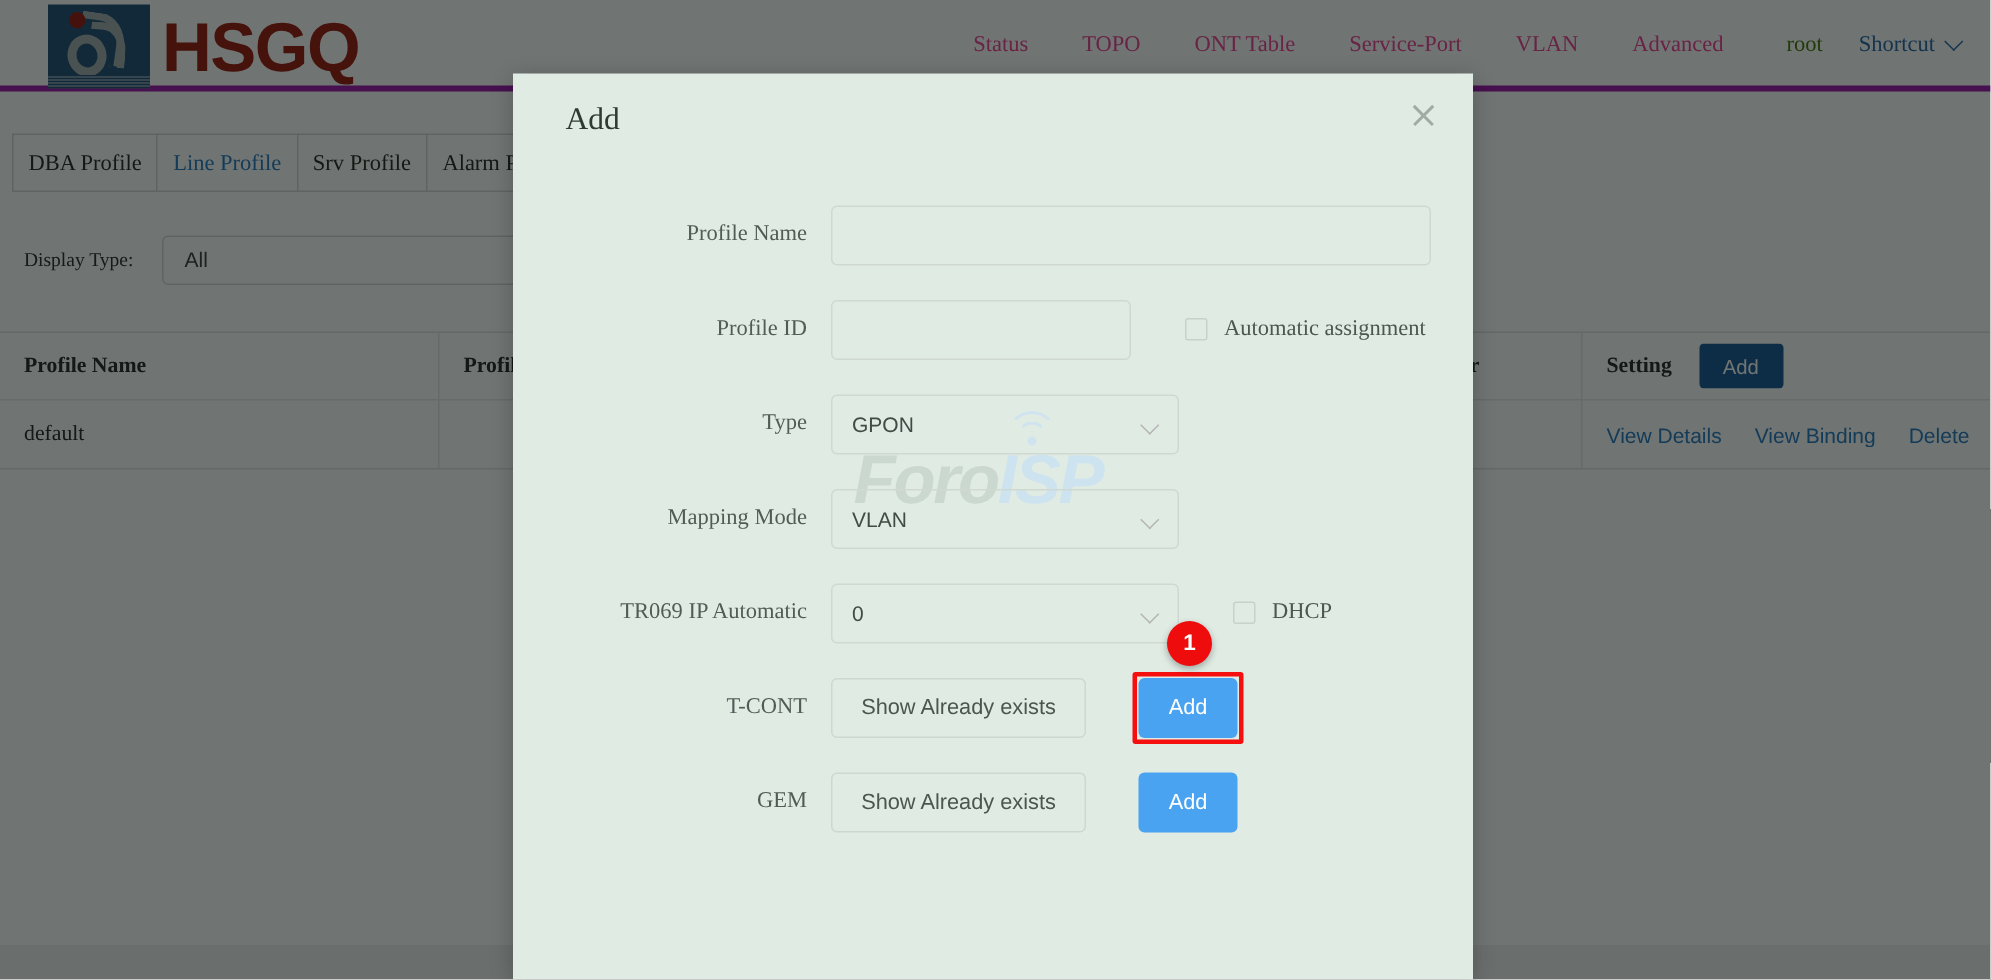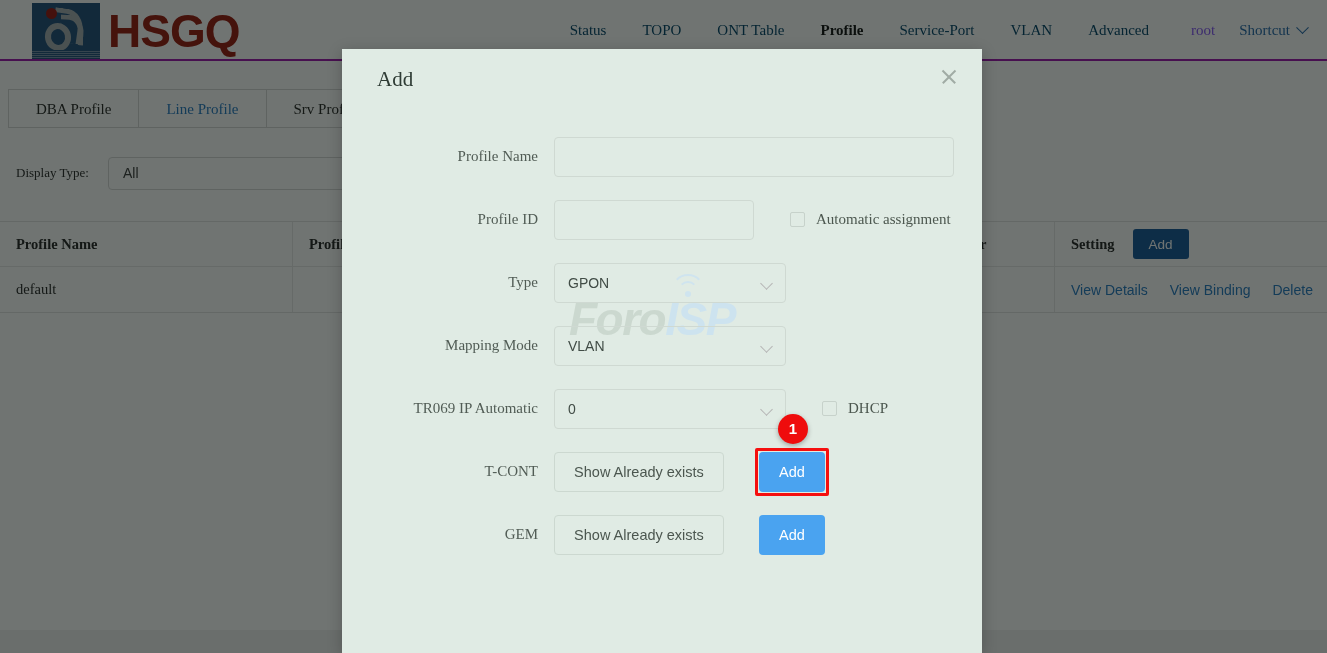--- a/index.html
+++ b/index.html
@@ -25,21 +25,21 @@
     inset: 0;
     background: #ffffff;
   }
 
   
   .topbar {
     position: absolute;
     left: 0; top: 0;
     width: 1327px; height: 61px;
     background: #ffffff;
-    border-bottom: 2px solid #a21caf;
+    border-bottom: 4px solid #a21caf;
   }
 
   .brand {
     position: absolute;
     left: 32px; top: 2px;
     display: flex;
     align-items: center;
     height: 58px;
   }
   .brand-mark {
@@ -107,33 +107,33 @@
     position: absolute;
     right: 14px; top: 0;
     height: 61px;
     display: flex;
     align-items: center;
     gap: 0;
   }
   .nav-item {
     padding: 0 18px;
     font-size: 15px;
-    color: #0c4a6e;
+    color: #ec4899;
     line-height: 61px;
     cursor: pointer;
     white-space: nowrap;
   }
   .nav-item.active {
     color: #1a1a1a;
     font-weight: bold;
   }
   .nav-user {
     padding: 0 14px 0 24px;
     font-size: 15px;
-    color: #8b5cf6;
+    color: #4d7c0f;
     cursor: pointer;
     line-height: 61px;
   }
   .nav-shortcut {
     padding: 0 6px 0 10px;
     font-size: 15px;
     color: #2f6fae;
     cursor: pointer;
     line-height: 61px;
     display: flex;
@@ -156,21 +156,21 @@
     background: #ffffff;
   }
   .tabs {
     position: absolute;
     left: 8px; top: 27px;
     display: flex;
   }
   .tab {
     height: 39px;
     line-height: 38px;
-    padding: 0 27px;
+    padding: 0 10px;
     border: 1px solid #d9d9d9;
     border-right: none;
     background: #ffffff;
     font-size: 15px;
     color: #30302f;
     cursor: pointer;
     white-space: nowrap;
     text-align: right;
   }
   .tab:last-child { border-right: 1px solid #d9d9d9; }
@@ -505,21 +505,20 @@
           <div class="dot"></div>
           <div class="stripes"></div>
         </div>
         <div class="brand-text">HSGQ</div>
       </div>
 
       <div class="nav">
         <div class="nav-item">Status</div>
         <div class="nav-item">TOPO</div>
         <div class="nav-item">ONT Table</div>
-        <div class="nav-item active">Profile</div>
         <div class="nav-item">Service-Port</div>
         <div class="nav-item">VLAN</div>
         <div class="nav-item">Advanced</div>
         <div class="nav-user">root</div>
         <div class="nav-shortcut">
           <span>Shortcut</span>
           <span class="chev"></span>
         </div>
       </div>
     </div>

